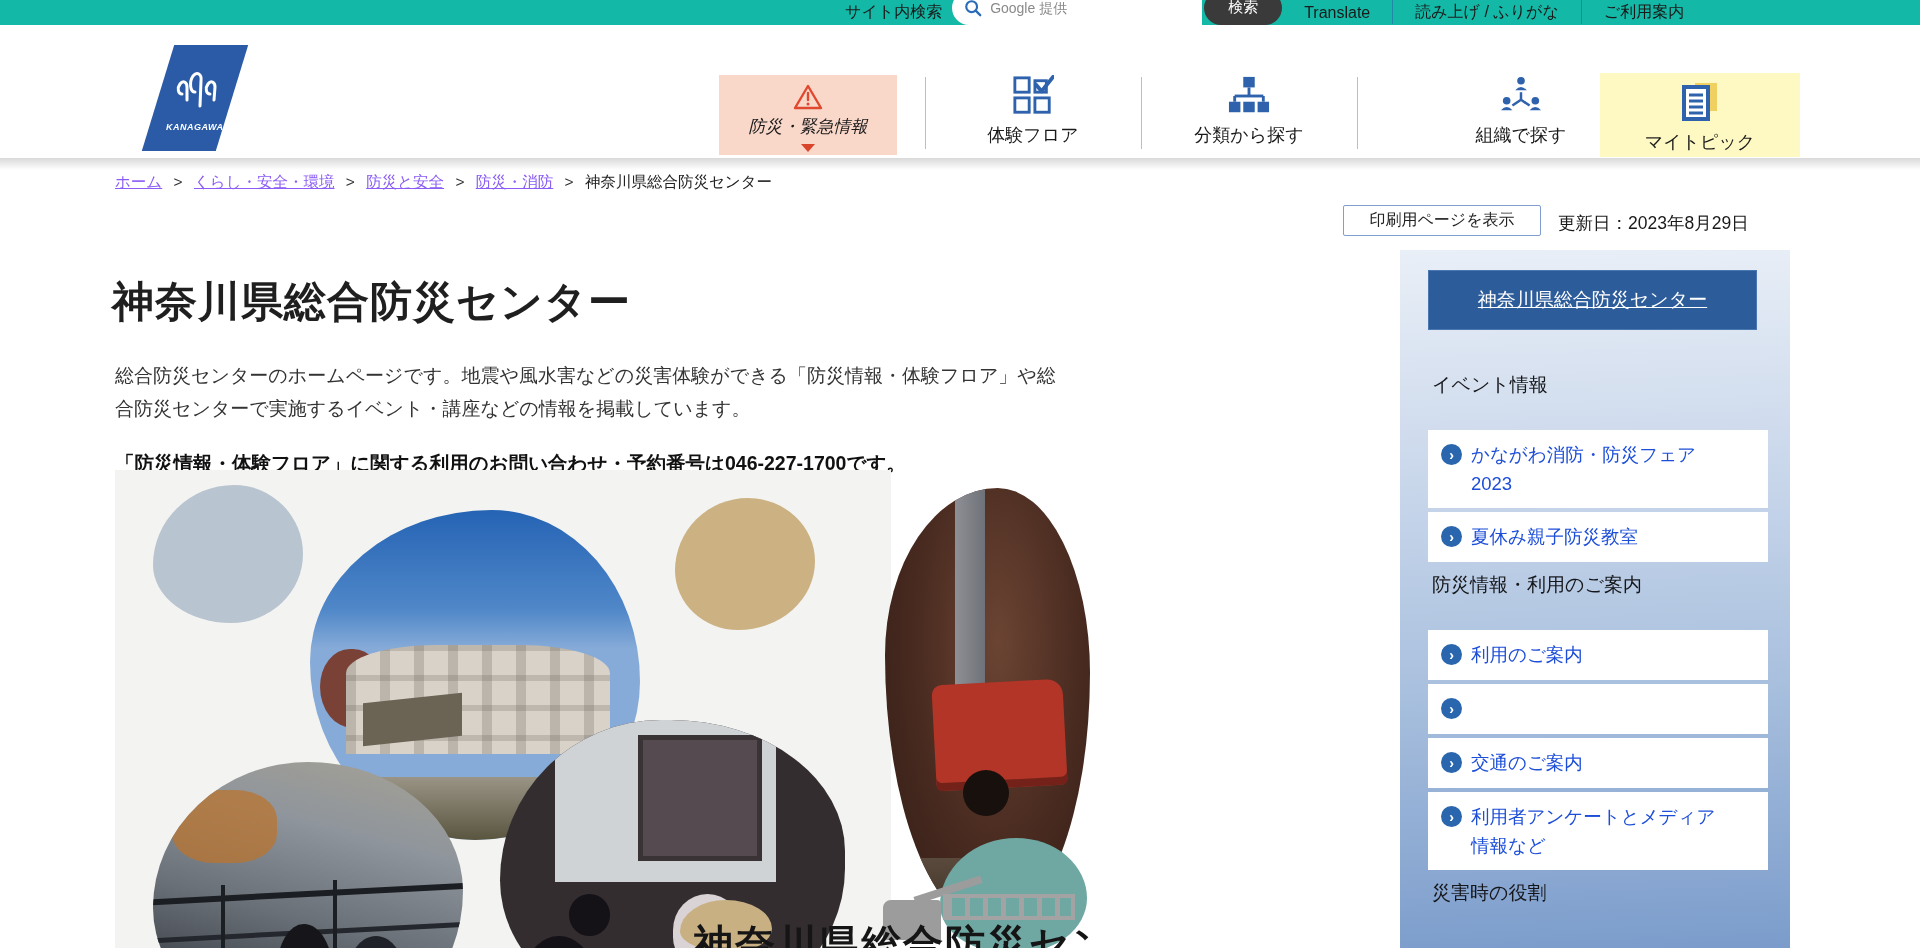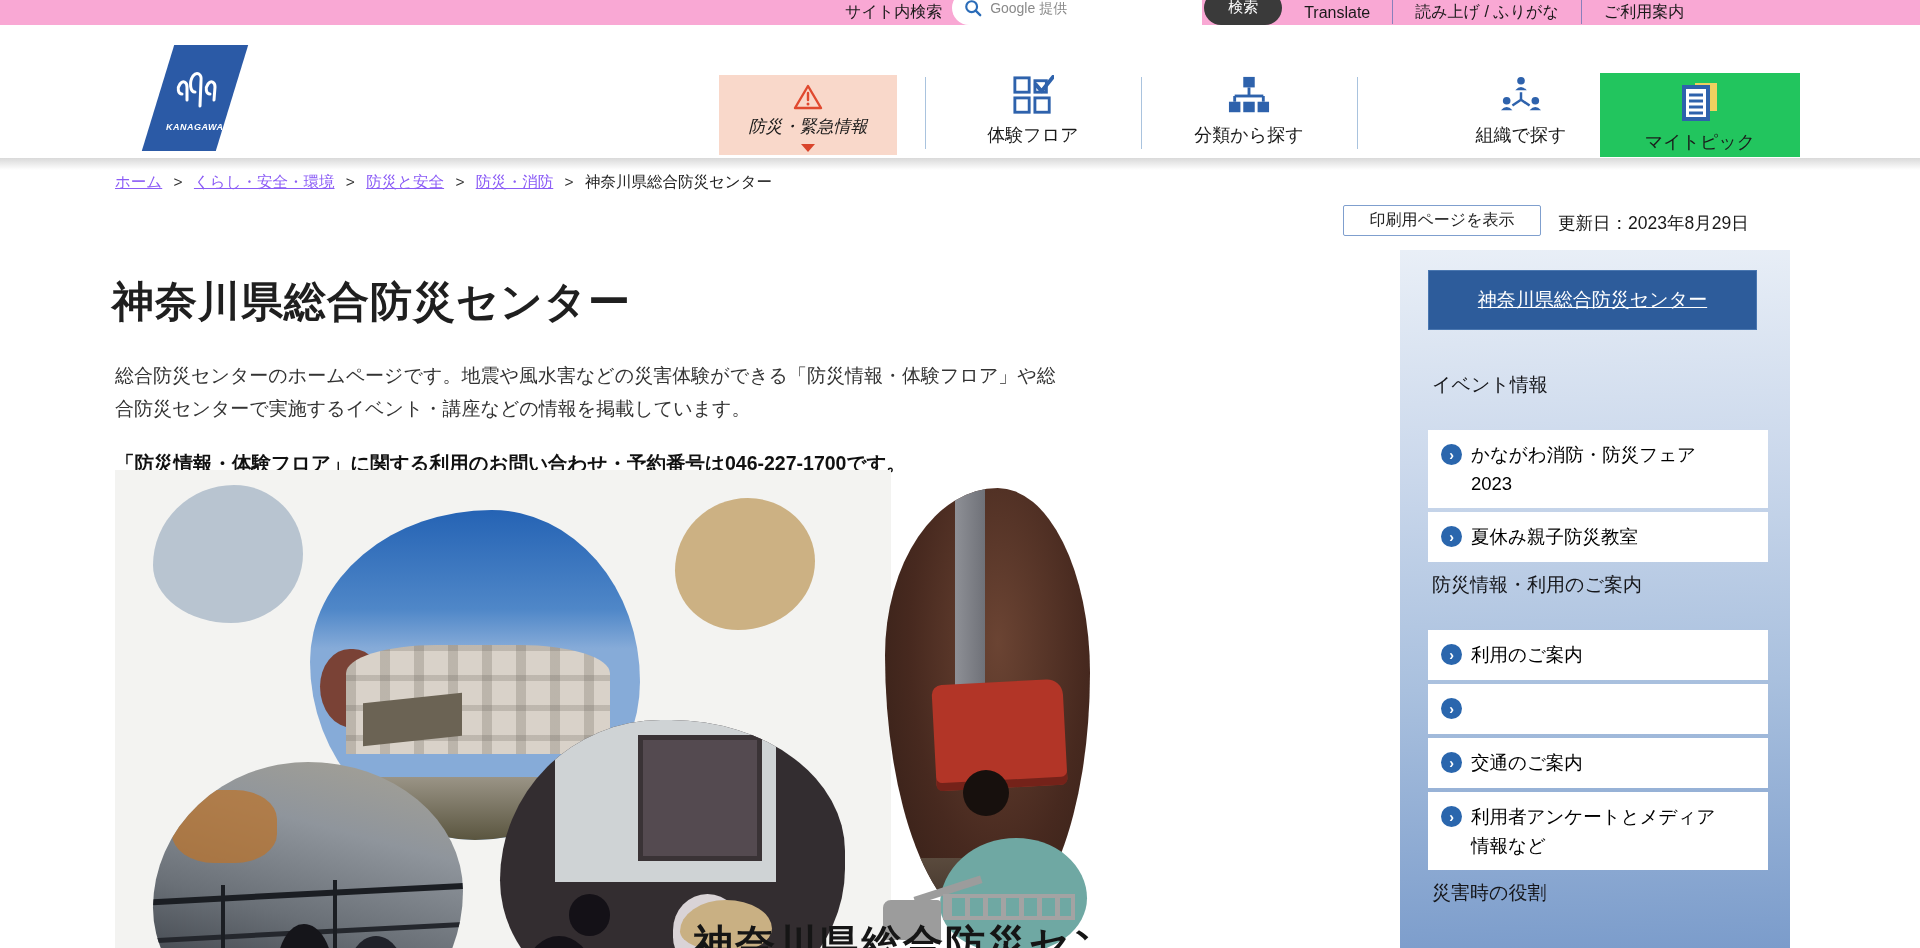--- a/index.html
+++ b/index.html
@@ -1,21 +1,21 @@
 <!DOCTYPE html>
 <html lang="ja"><head>
 <meta charset="utf-8">
 <style>
   html,body{margin:0;padding:0;background:#fff;}
   .page{position:relative;width:1920px;height:948px;overflow:hidden;background:#fff;
         font-family:"Liberation Sans","DejaVu Sans",sans-serif;color:#222;}
   a{text-decoration:none;color:inherit;cursor:pointer;}
 
   
-  .topbar{position:absolute;left:0;top:0;width:1920px;height:25px;background:#f9a8d4;
+  .topbar{position:absolute;left:0;top:0;width:1920px;height:25px;background:#14b8a6;
           display:flex;align-items:center;overflow:hidden;font-size:16px;color:#1a1a1a;}
   .topbar .lead{margin-left:845px;margin-right:10px;}
   .search-pill{position:relative;top:-5px;height:34px;width:250px;background:#fff;
                border-radius:17px 0 0 17px;display:flex;align-items:center;padding-left:12px;box-sizing:border-box;}
   .search-pill svg{flex:0 0 auto;margin-right:6px;}
   .search-pill input{border:none;outline:none;font-size:14px;width:160px;background:transparent;
                      font-family:inherit;color:#333;}
   .search-pill input::placeholder{color:#8a8a8a;}
   .search-btn{position:relative;top:-5px;height:34px;width:78px;margin-left:2px;border:none;
               background:#3a3a3a;color:#fff;font-size:15px;border-radius:17px;font-family:inherit;cursor:pointer;}
@@ -35,21 +35,21 @@
   .site-name-en{font-size:17px;color:#2e5ca6;margin:4px 0 0 26px;}
   .nav-sep{position:absolute;top:52px;width:1px;height:72px;background:#a9c3de;}
   .emg-box{position:absolute;left:719px;top:50px;width:178px;height:80px;background:#f9d8ca;
            display:flex;flex-direction:column;align-items:center;cursor:pointer;font-style:italic;}
   .emg-box .lbl{font-size:17px;color:#1a1a1a;margin-top:4px;}
   .emg-arrow{position:absolute;bottom:3px;left:50%;margin-left:-7px;width:0;height:0;
              border-left:7px solid transparent;border-right:7px solid transparent;border-top:8px solid #d9442b;}
   .nav-item{position:absolute;top:50px;width:184px;height:78px;display:flex;flex-direction:column;
             align-items:center;justify-content:flex-start;cursor:pointer;}
   .nav-item .lbl{font-size:18px;color:#1a1a1a;margin-top:6px;}
-  .mytopic{position:absolute;left:1600px;top:48px;width:200px;height:84px;background:#22c55e;
+  .mytopic{position:absolute;left:1600px;top:48px;width:200px;height:84px;background:#fef9c3;
            display:flex;flex-direction:column;align-items:center;cursor:pointer;}
   .mytopic .lbl{font-size:18px;color:#1a1a1a;margin-top:5px;}
 
   
   .breadcrumb{position:absolute;left:115px;top:172px;font-size:15.5px;color:#222;}
   .breadcrumb a{color:#8b5cf6;text-decoration:underline;}
   .breadcrumb .sep{margin:0 7px;color:#333;}
   .print-btn{position:absolute;left:1343px;top:205px;width:198px;height:31px;background:#fff;
              border:1px solid #7f9fce;border-radius:2px;font-size:16px;color:#222;font-family:inherit;cursor:pointer;}
   .updated{position:absolute;left:1558px;top:211px;font-size:17.5px;color:#1a1a1a;}
@@ -115,21 +115,21 @@
   .sb-inner{position:absolute;left:28px;top:20px;width:340px;display:flex;flex-direction:column;}
   .sb-current{width:329px;height:60px;background:#2d5c9b;border:1px solid #4a77b0;box-sizing:border-box;
               display:flex;align-items:center;justify-content:center;cursor:pointer;}
   .sb-current span{color:#fff;font-size:19px;text-decoration:underline;}
   .sb-label{font-size:19px;color:#15161a;margin:6px 0 32px 4px;}
   .sb-label.first{margin-top:42px;}
   .sb-item{background:#fff;margin-bottom:4px;padding:10px 10px 10px 13px;display:flex;align-items:flex-start;
            min-height:50px;box-sizing:border-box;cursor:pointer;}
   .sb-ico{flex:0 0 auto;width:21px;height:21px;margin:4px 9px 0 0;background:#2a66ad;border-radius:50%;
           color:#fff;font-size:14px;font-weight:bold;display:flex;align-items:center;justify-content:center;line-height:1;}
-  .sb-item span.txt{font-size:18.5px;line-height:29px;color:#000000;max-width:252px;display:inline-block;}
+  .sb-item span.txt{font-size:18.5px;line-height:29px;color:#1d4ed8;max-width:252px;display:inline-block;}
 </style>
 </head>
 <body>
 
 <div class="page">
 
   <div class="topbar">
     <span class="lead">サイト内検索</span>
     <div class="search-pill">
       <svg width="18" height="18" viewBox="0 0 20 20">

